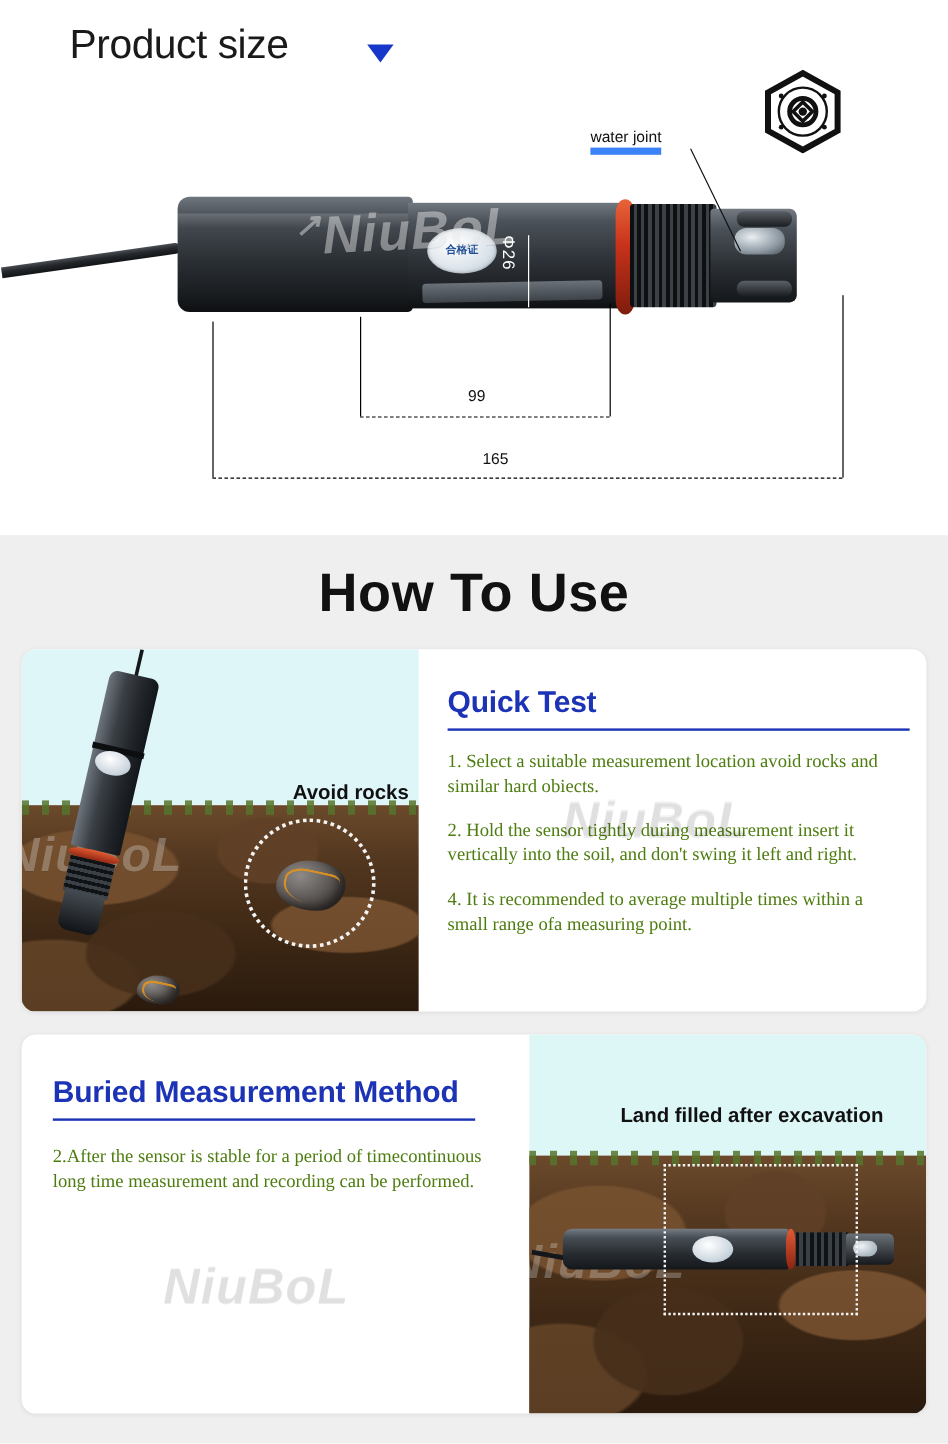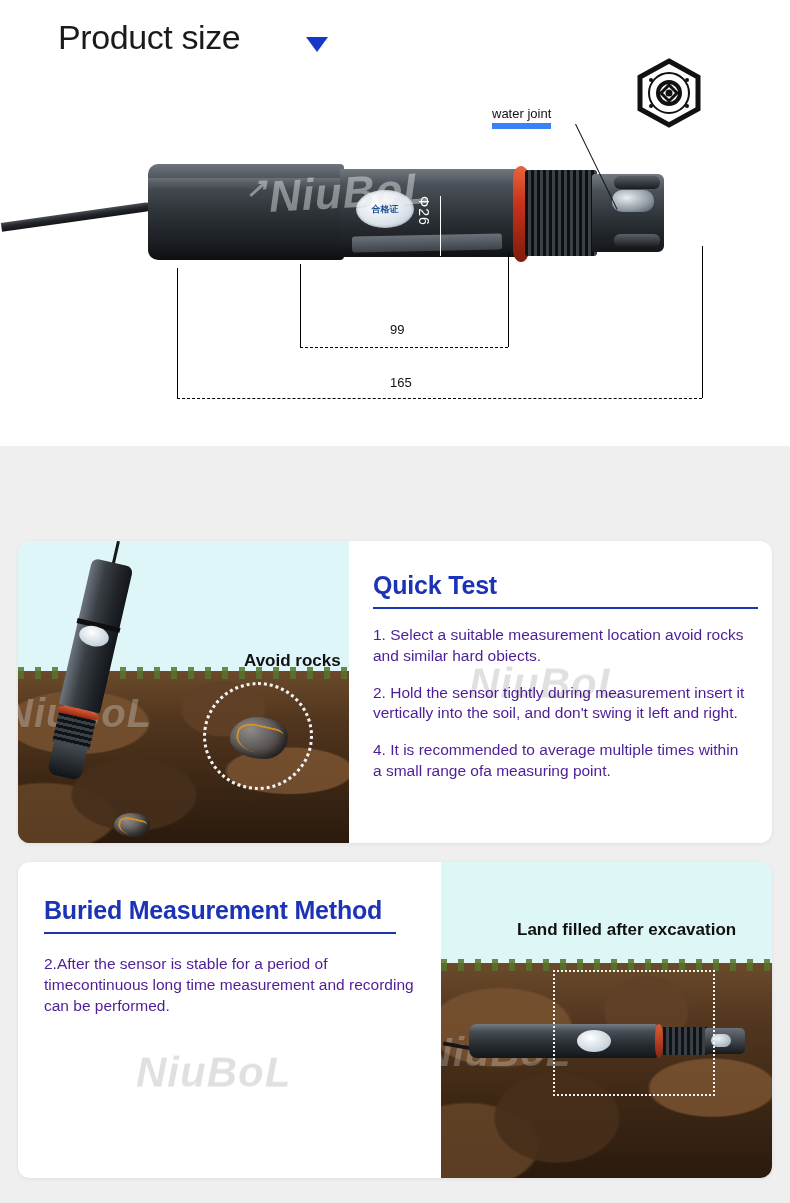--- a/index.html
+++ b/index.html
@@ -272,22 +272,22 @@
   .pane-title{
     font-size:25px; font-weight:700; color:#1c33b5; letter-spacing:-.2px;
   }
   .pane-rule{
     margin-top:7px; height:2px; background:#1c33b5;
   }
   #txt-quick .pane-rule{ width:385px; }
   #txt-buried .pane-rule{ width:352px; }
 
   .para{
-    margin-top:16px; font-size:15.5px; line-height:1.34; color:#4c1d95;
-    font-family:Liberation Sans, sans-serif;
+    margin-top:16px; font-size:15.5px; line-height:1.34; color:#4d7c0f;
+    font-family:Liberation Serif, serif;
   }
   #txt-buried .para{ margin-top:20px; }
 
   #wm-rocks{ left:-14px; top:150px; font-size:40px; color:rgba(255,255,255,.28); z-index:3; }
   #wm-quick{ left:120px; top:118px; font-size:42px; color:rgba(0,0,0,.05); z-index:3; }
   #wm-buried{ left:118px; top:186px; font-size:42px; color:rgba(0,0,0,.05); z-index:3; }
   #wm-bphoto{ left:-18px; top:168px; font-size:40px; color:rgba(255,255,255,.26); z-index:3; }
 </style>
 </head>
 <body>
@@ -338,25 +338,26 @@
     <div id="waterjoint-leader"></div>
 
     <div class="dim-line-v" style="left:300px; top:264px; height:83px;"></div>
     <div class="dim-line-v" style="left:508px; top:253px; height:94px;"></div>
     <div class="dim-dash" style="left:300px; top:347px; width:208px;"></div>
     <div class="dim-label" style="left:390px; top:322px;">99</div>
 
     <div class="dim-line-v" style="left:177px; top:268px; height:130px;"></div>
     <div class="dim-line-v" style="left:702px; top:246px; height:152px;"></div>
     <div class="dim-dash" style="left:177px; top:398px; width:525px;"></div>
-    <div class="dim-label" style="left:390px; top:375px;">165</div>
+    <div class="dim-label" style="left:402px; top:375px;">165</div>
   </div>
 
   <div id="howto-section">
 
+    <div id="howto-title">How To Use</div>
 
     <div class="card" id="card-quick">
 
       <div class="photo" id="photo-rocks">
         <div class="sky"></div>
         <div class="soil">
           <div class="grass"></div>
         </div>
         <div class="probe-v">
           <div class="wire"></div>

